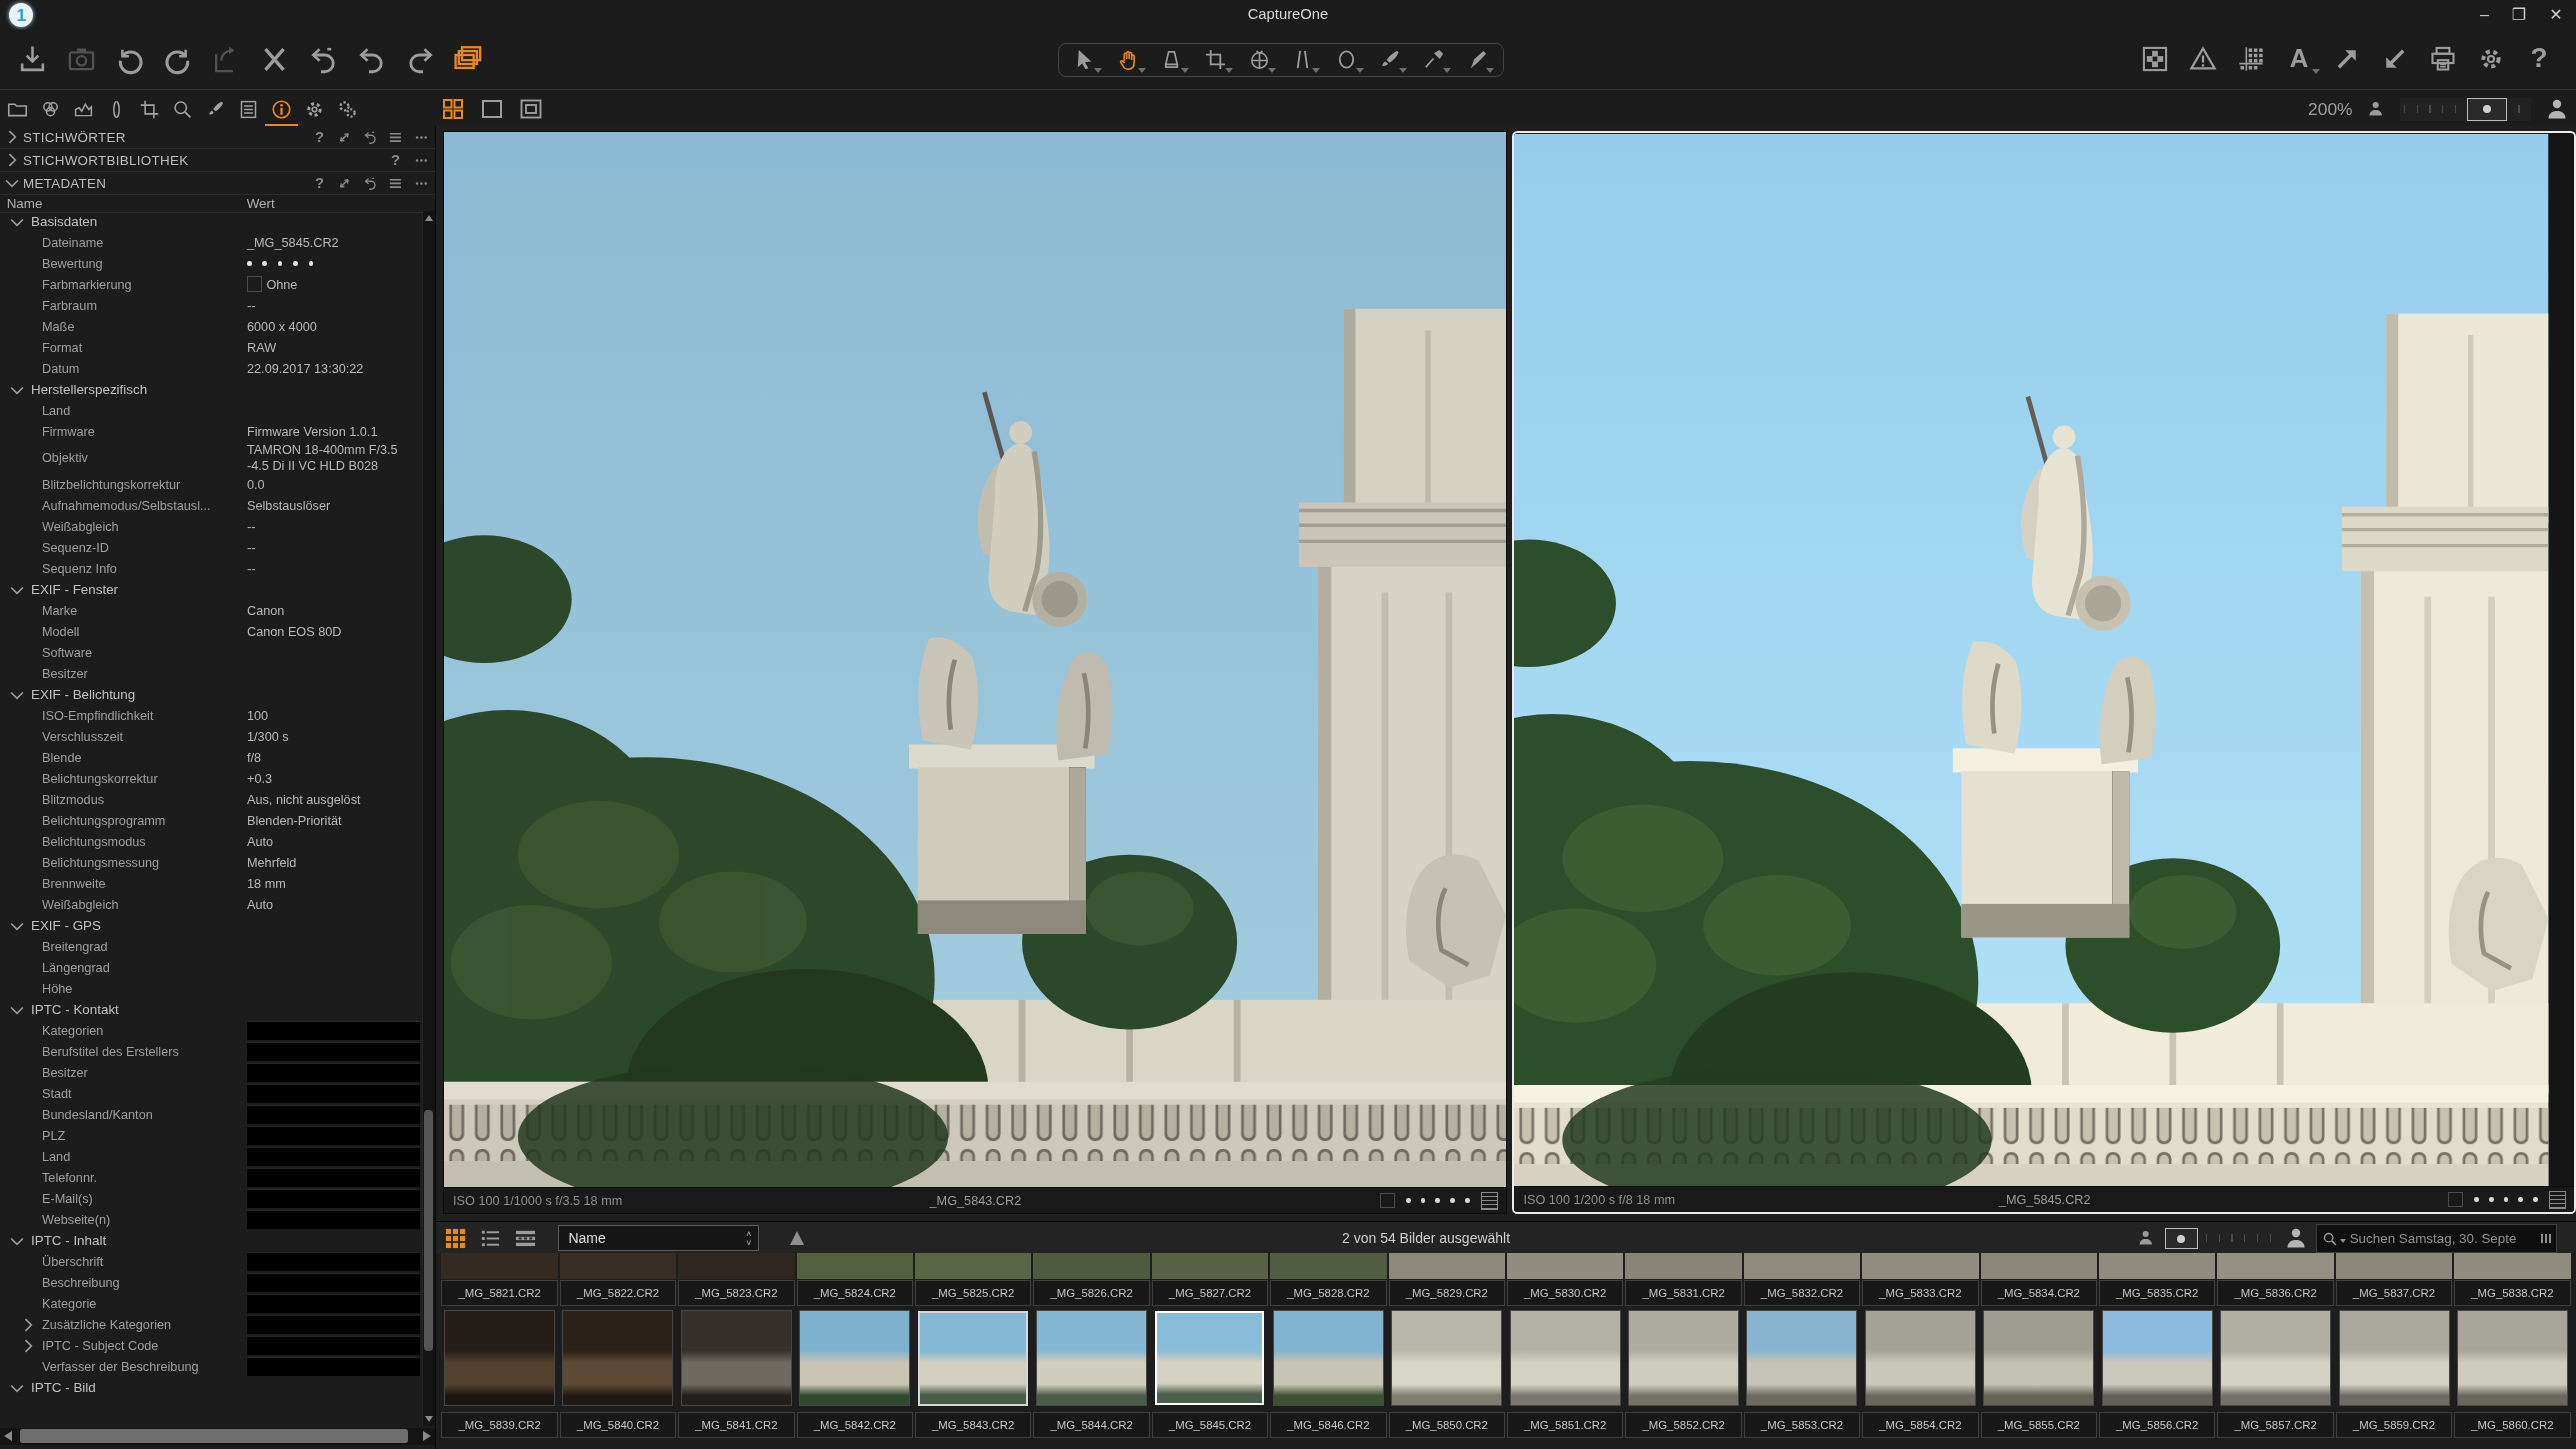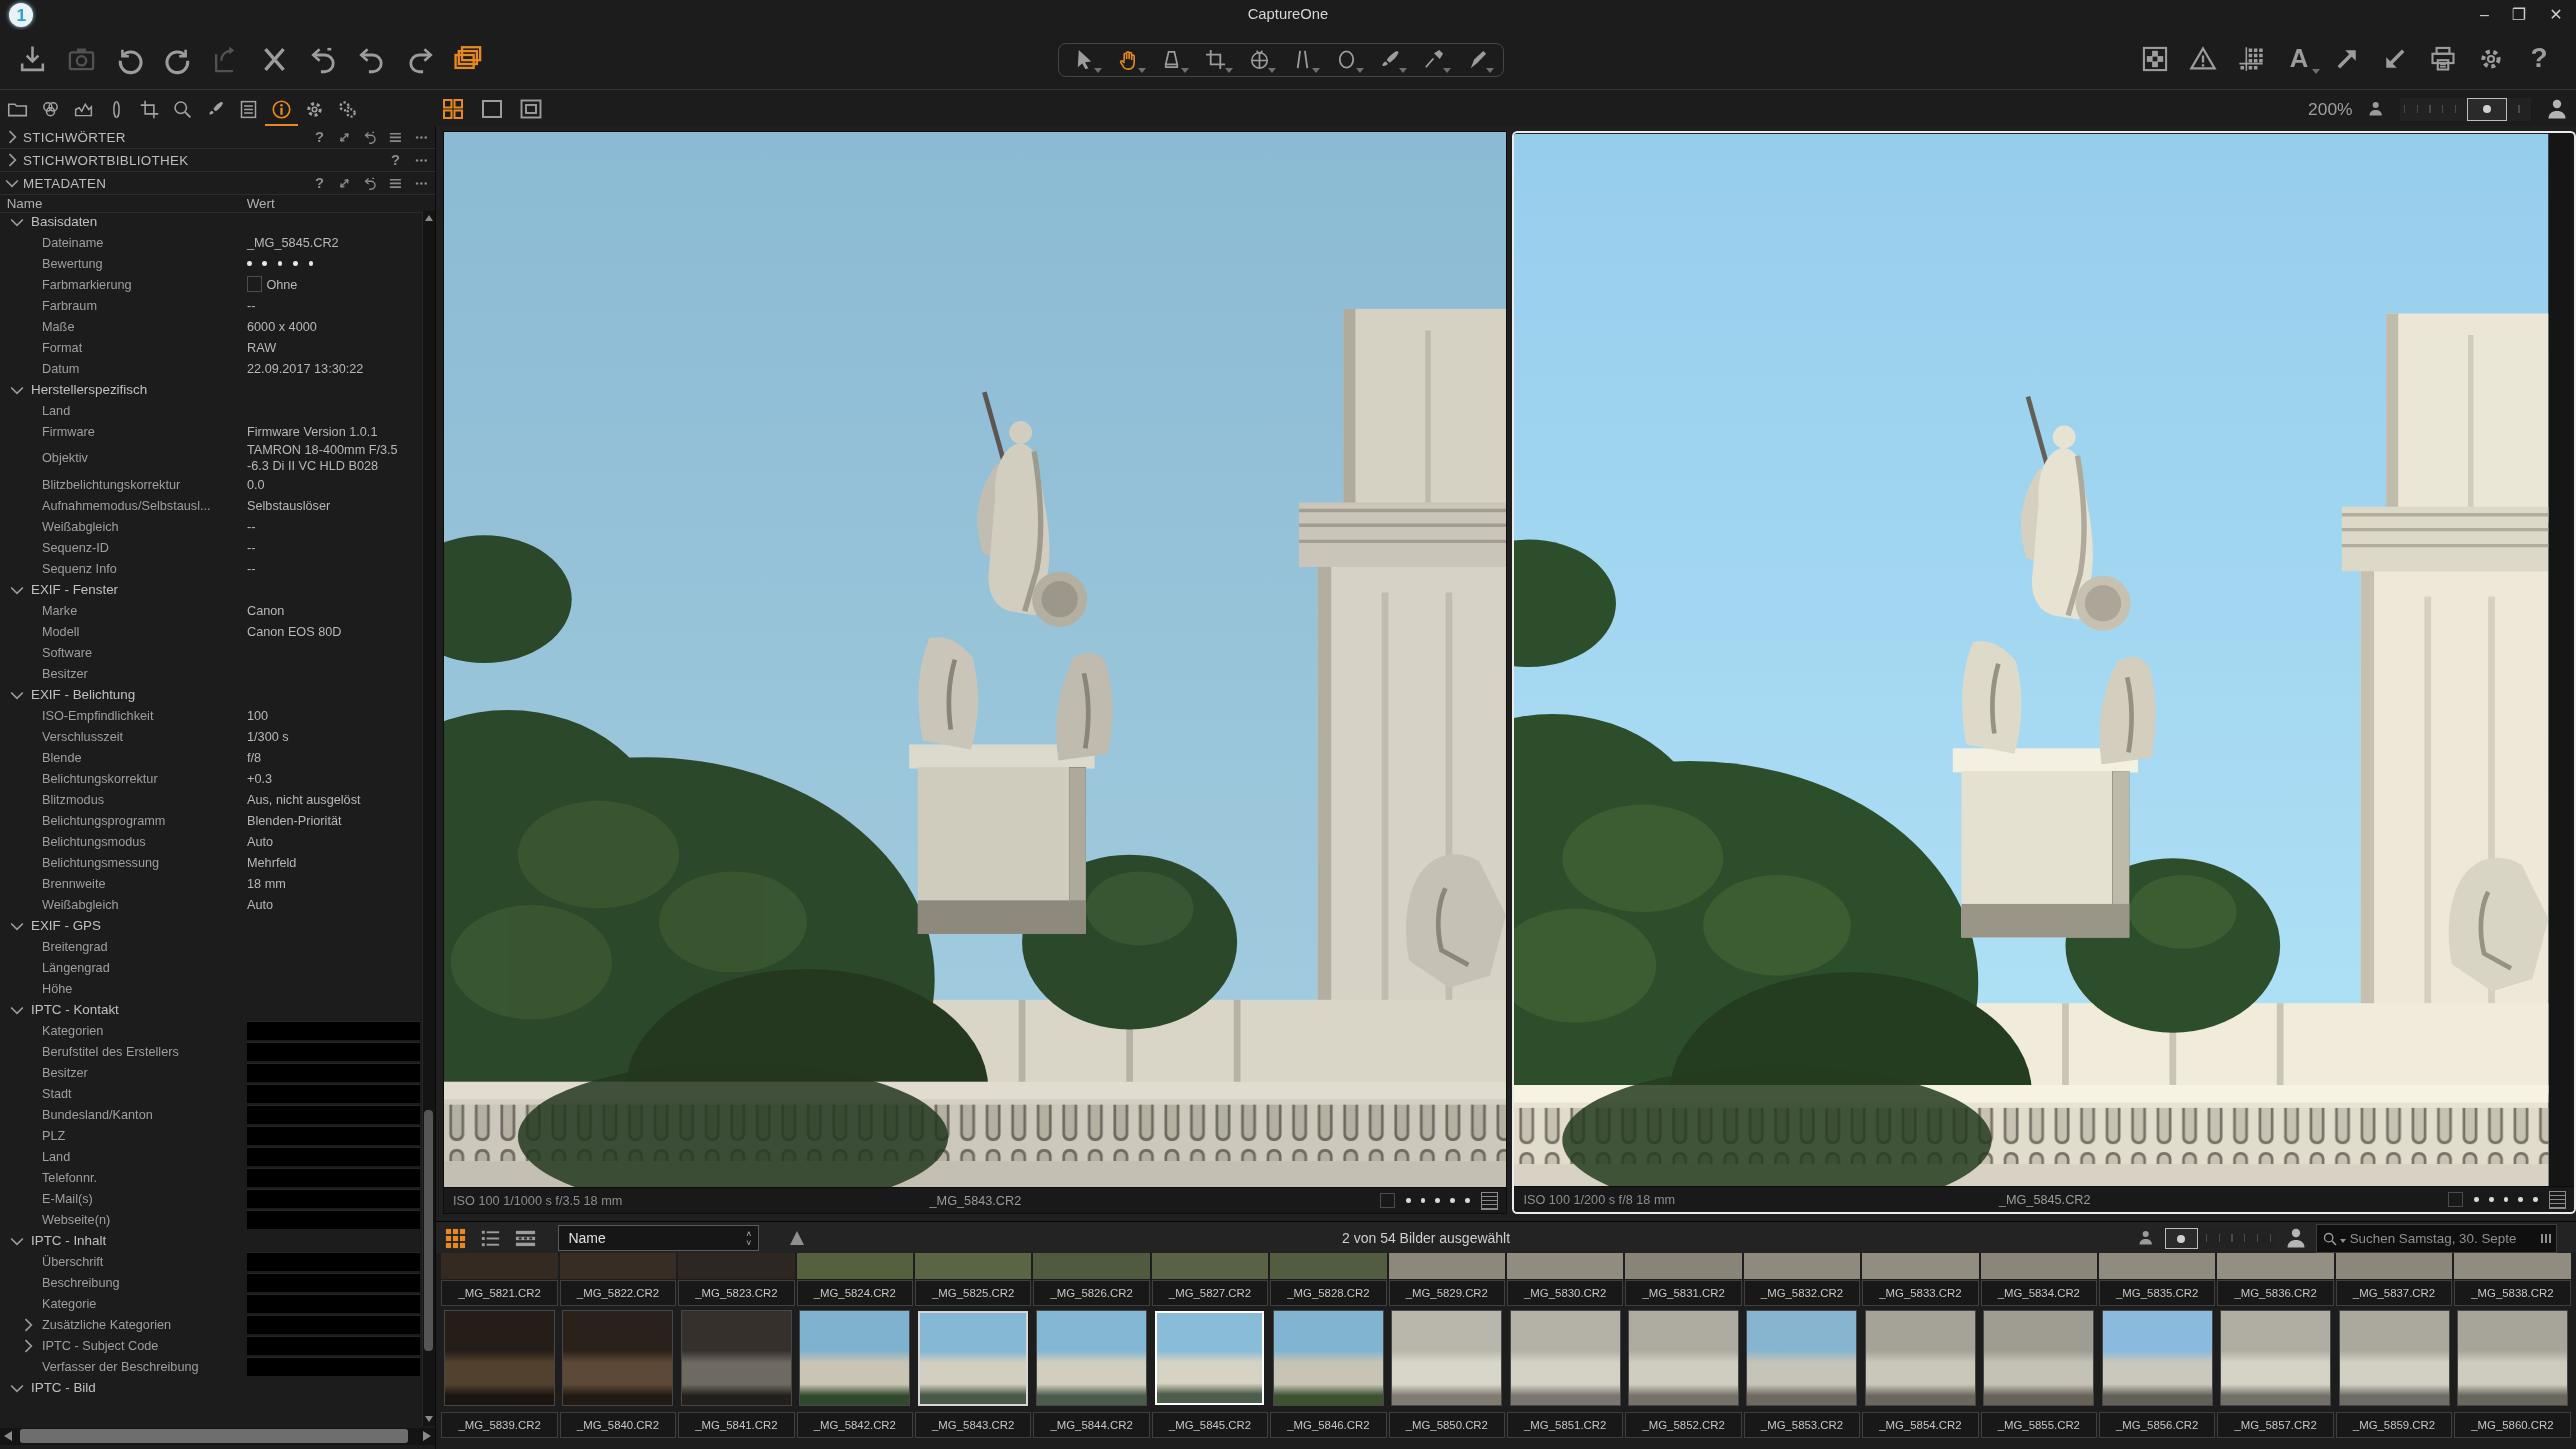--- a/index.html
+++ b/index.html
@@ -812,21 +812,21 @@
       <span class="val"></span>
         </div>
         <div class="mrow">
           <span class="chev" style="width:42px"></span>
       <span class="lab" style="width:205px">Firmware</span>
       <span class="val">Firmware Version 1.0.1</span>
         </div>
         <div class="mrow">
           <span class="chev" style="width:42px"></span>
       <span class="lab" style="width:205px">Objektiv</span>
-      <span class="val">TAMRON 18-400mm F/3.5 -6.3 Di II VC HLD B028</span>
+      <span class="val">TAMRON 18-400mm F/3.5 -4.5 Di II VC HLD B028</span>
         </div>
         <div class="mrow">
           <span class="chev" style="width:42px"></span>
       <span class="lab" style="width:205px">Blitzbelichtungskorrektur</span>
       <span class="val">0.0</span>
         </div>
         <div class="mrow">
           <span class="chev" style="width:42px"></span>
       <span class="lab" style="width:205px">Aufnahmemodus/Selbstausl...</span>
       <span class="val">Selbstauslöser</span>

